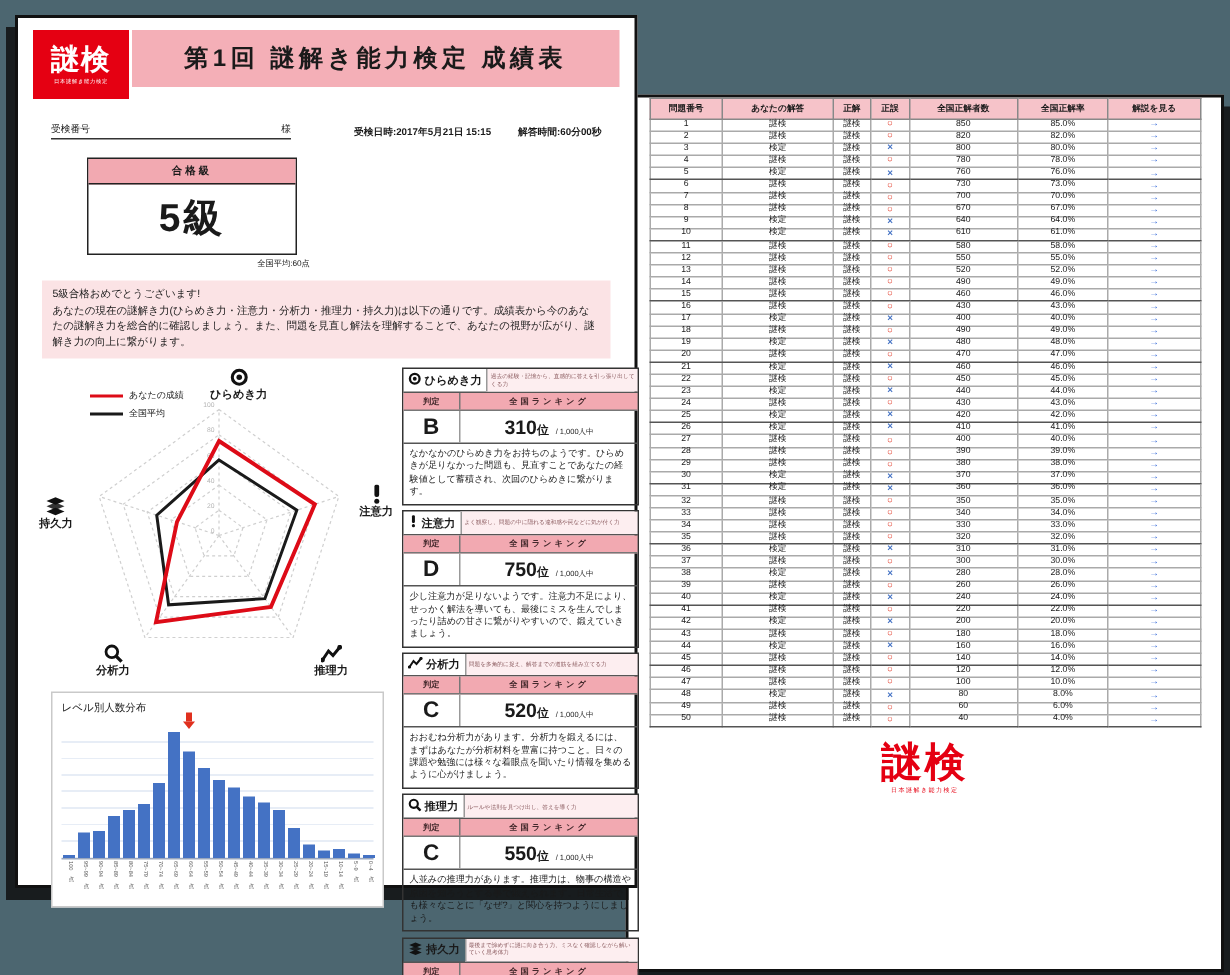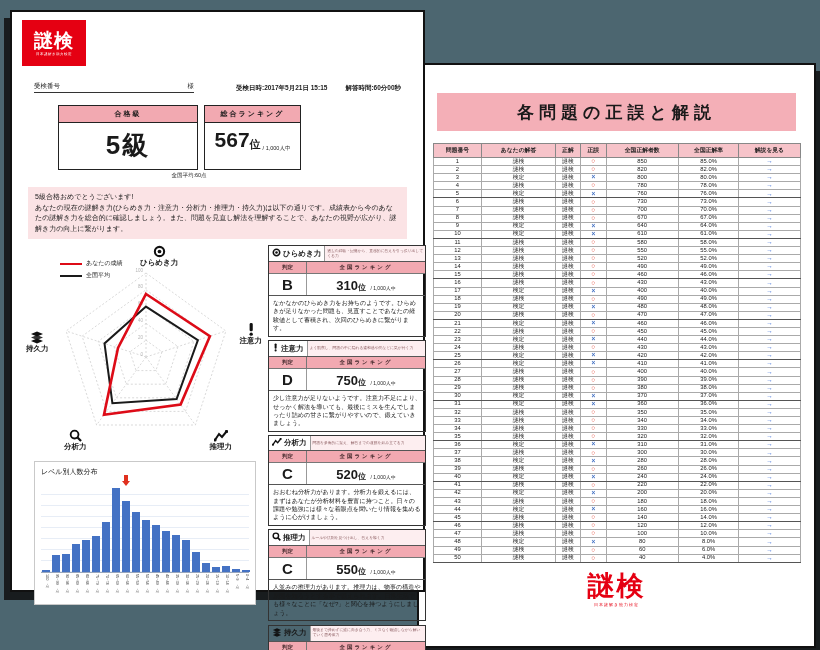--- a/index.html
+++ b/index.html
@@ -108,47 +108,42 @@
 </style>
 </head>
 <body>
 
 <div class="page" id="page1">
   <div class="p1-head">
     <div class="logo-box">
       <span class="logo-main">謎検</span>
       <span class="logo-sub">日本謎解き能力検定</span>
     </div>
+    <div class="title-banner">
+      <span>第1回 謎解き能力検定 成績表</span>
+    </div>
   </div>
 
   <div class="info-row">
     <div class="exam-no">
       <span>受検番号</span>
       <span>様</span>
     </div>
     <div class="info-right">
       <span>受検日時:2017年5月21日 15:15</span>
       <span>解答時間:60分00秒</span>
     </div>
   </div>
 
   <div class="summary-row">
     <div class="sbox" id="grade-box">
       <div class="sbox-head">合格級</div>
       <div class="sbox-body">
           <span class="big">5級</span>
         </div>
-    </div>
-    <div class="sbox" id="rank-box">
-      <div class="sbox-head">総合ランキング</div>
-      <div class="sbox-body">
-        <span class="big-num">567</span>
-          <span class="unit">位</span>
-        <span class="denom">/ 1,000人中</span>
-      </div>
     </div>
   </div>
   <div class="avg-note">全国平均:60点</div>
 
   <div class="message">
     <span class="m1">5級合格おめでとうございます!</span>
     <span>あなたの現在の謎解き力(ひらめき力・注意力・分析力・推理力・持久力)は以下の通りです。成績表から今のあなたの謎解き力を総合的に確認しましょう。また、問題を見直し解法を理解することで、あなたの視野が広がり、謎解き力の向上に繋がります。</span>
   </div>
 
   <div class="cols">
@@ -379,23 +374,20 @@
           <div class="card-mid">
             <div class="c1">判定</div>
             <div class="c2">全国ランキング</div>
           </div>
         </div>
       </div>
   </div>
 </div>
 
 <div class="page" id="page2">
-  <div class="p2-banner">
-    <span>各問題の正誤と解説</span>
-  </div>
   <table id="qtable">
     <thead>
         <tr id="qthead">
           <th>問題番号</th>
           <th>あなたの解答</th>
           <th>正解</th>
           <th>正誤</th>
           <th>全国正解者数</th>
           <th>全国正解率</th>
           <th>解説を見る</th>

